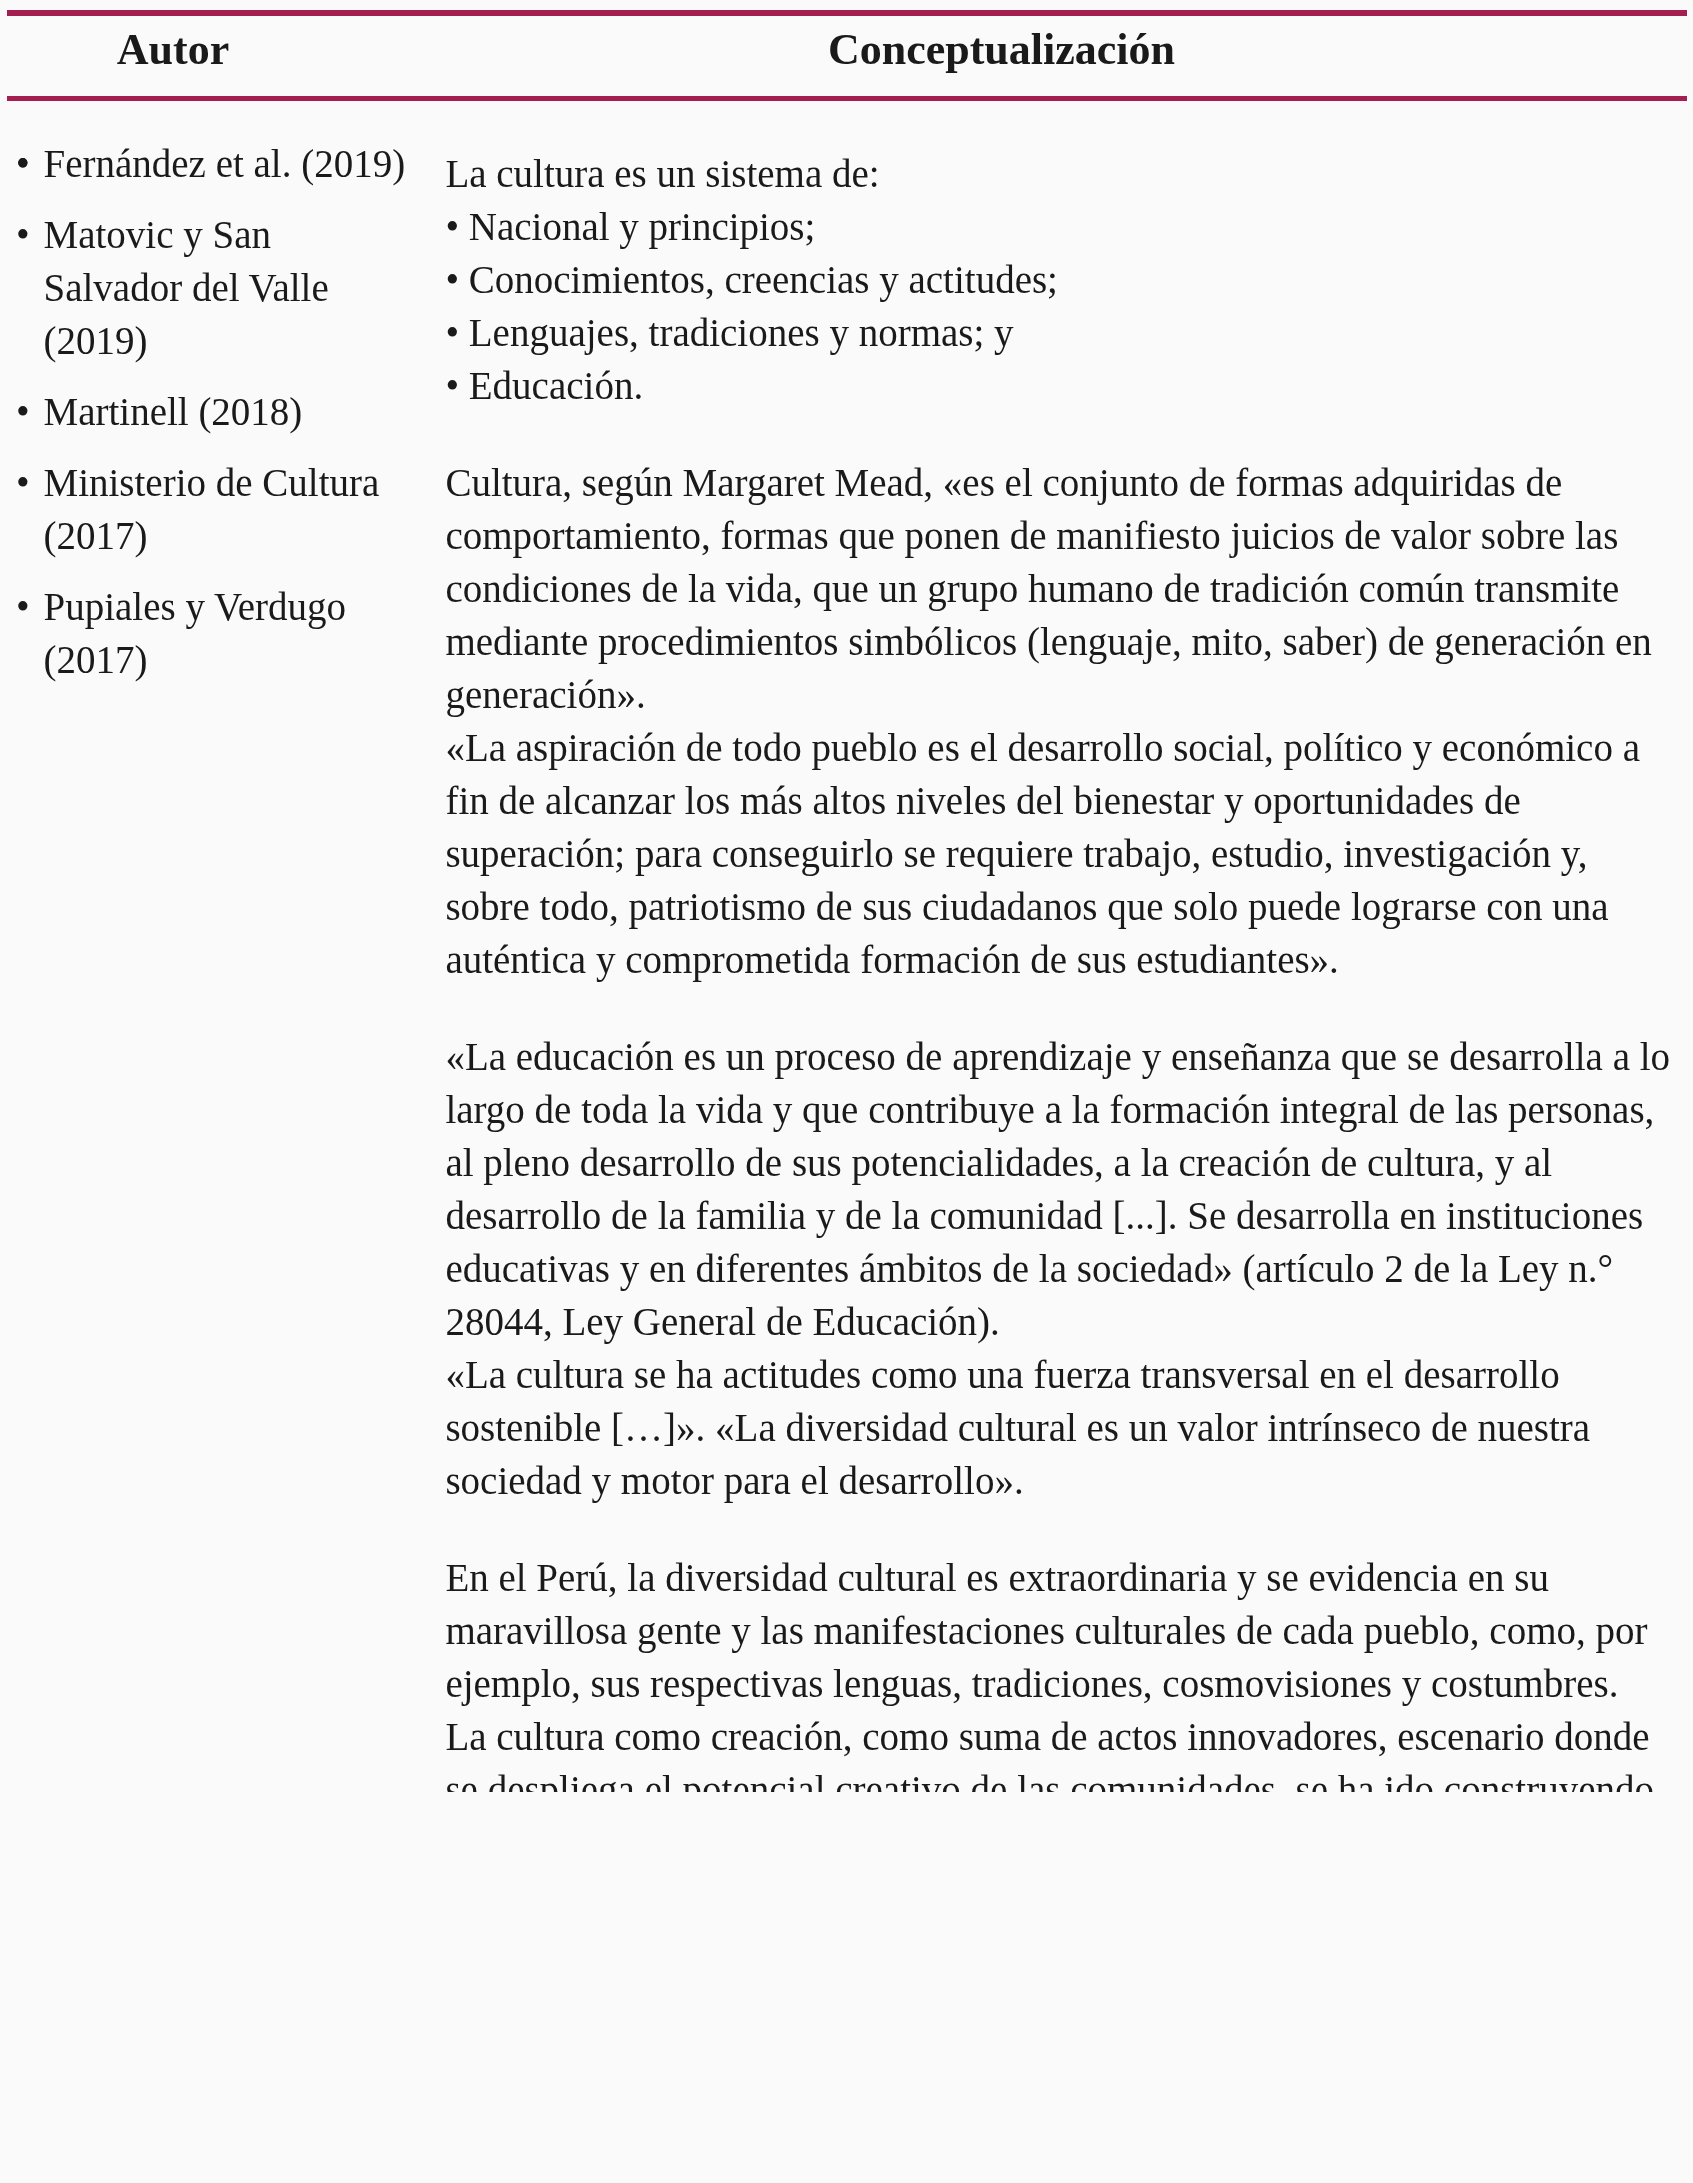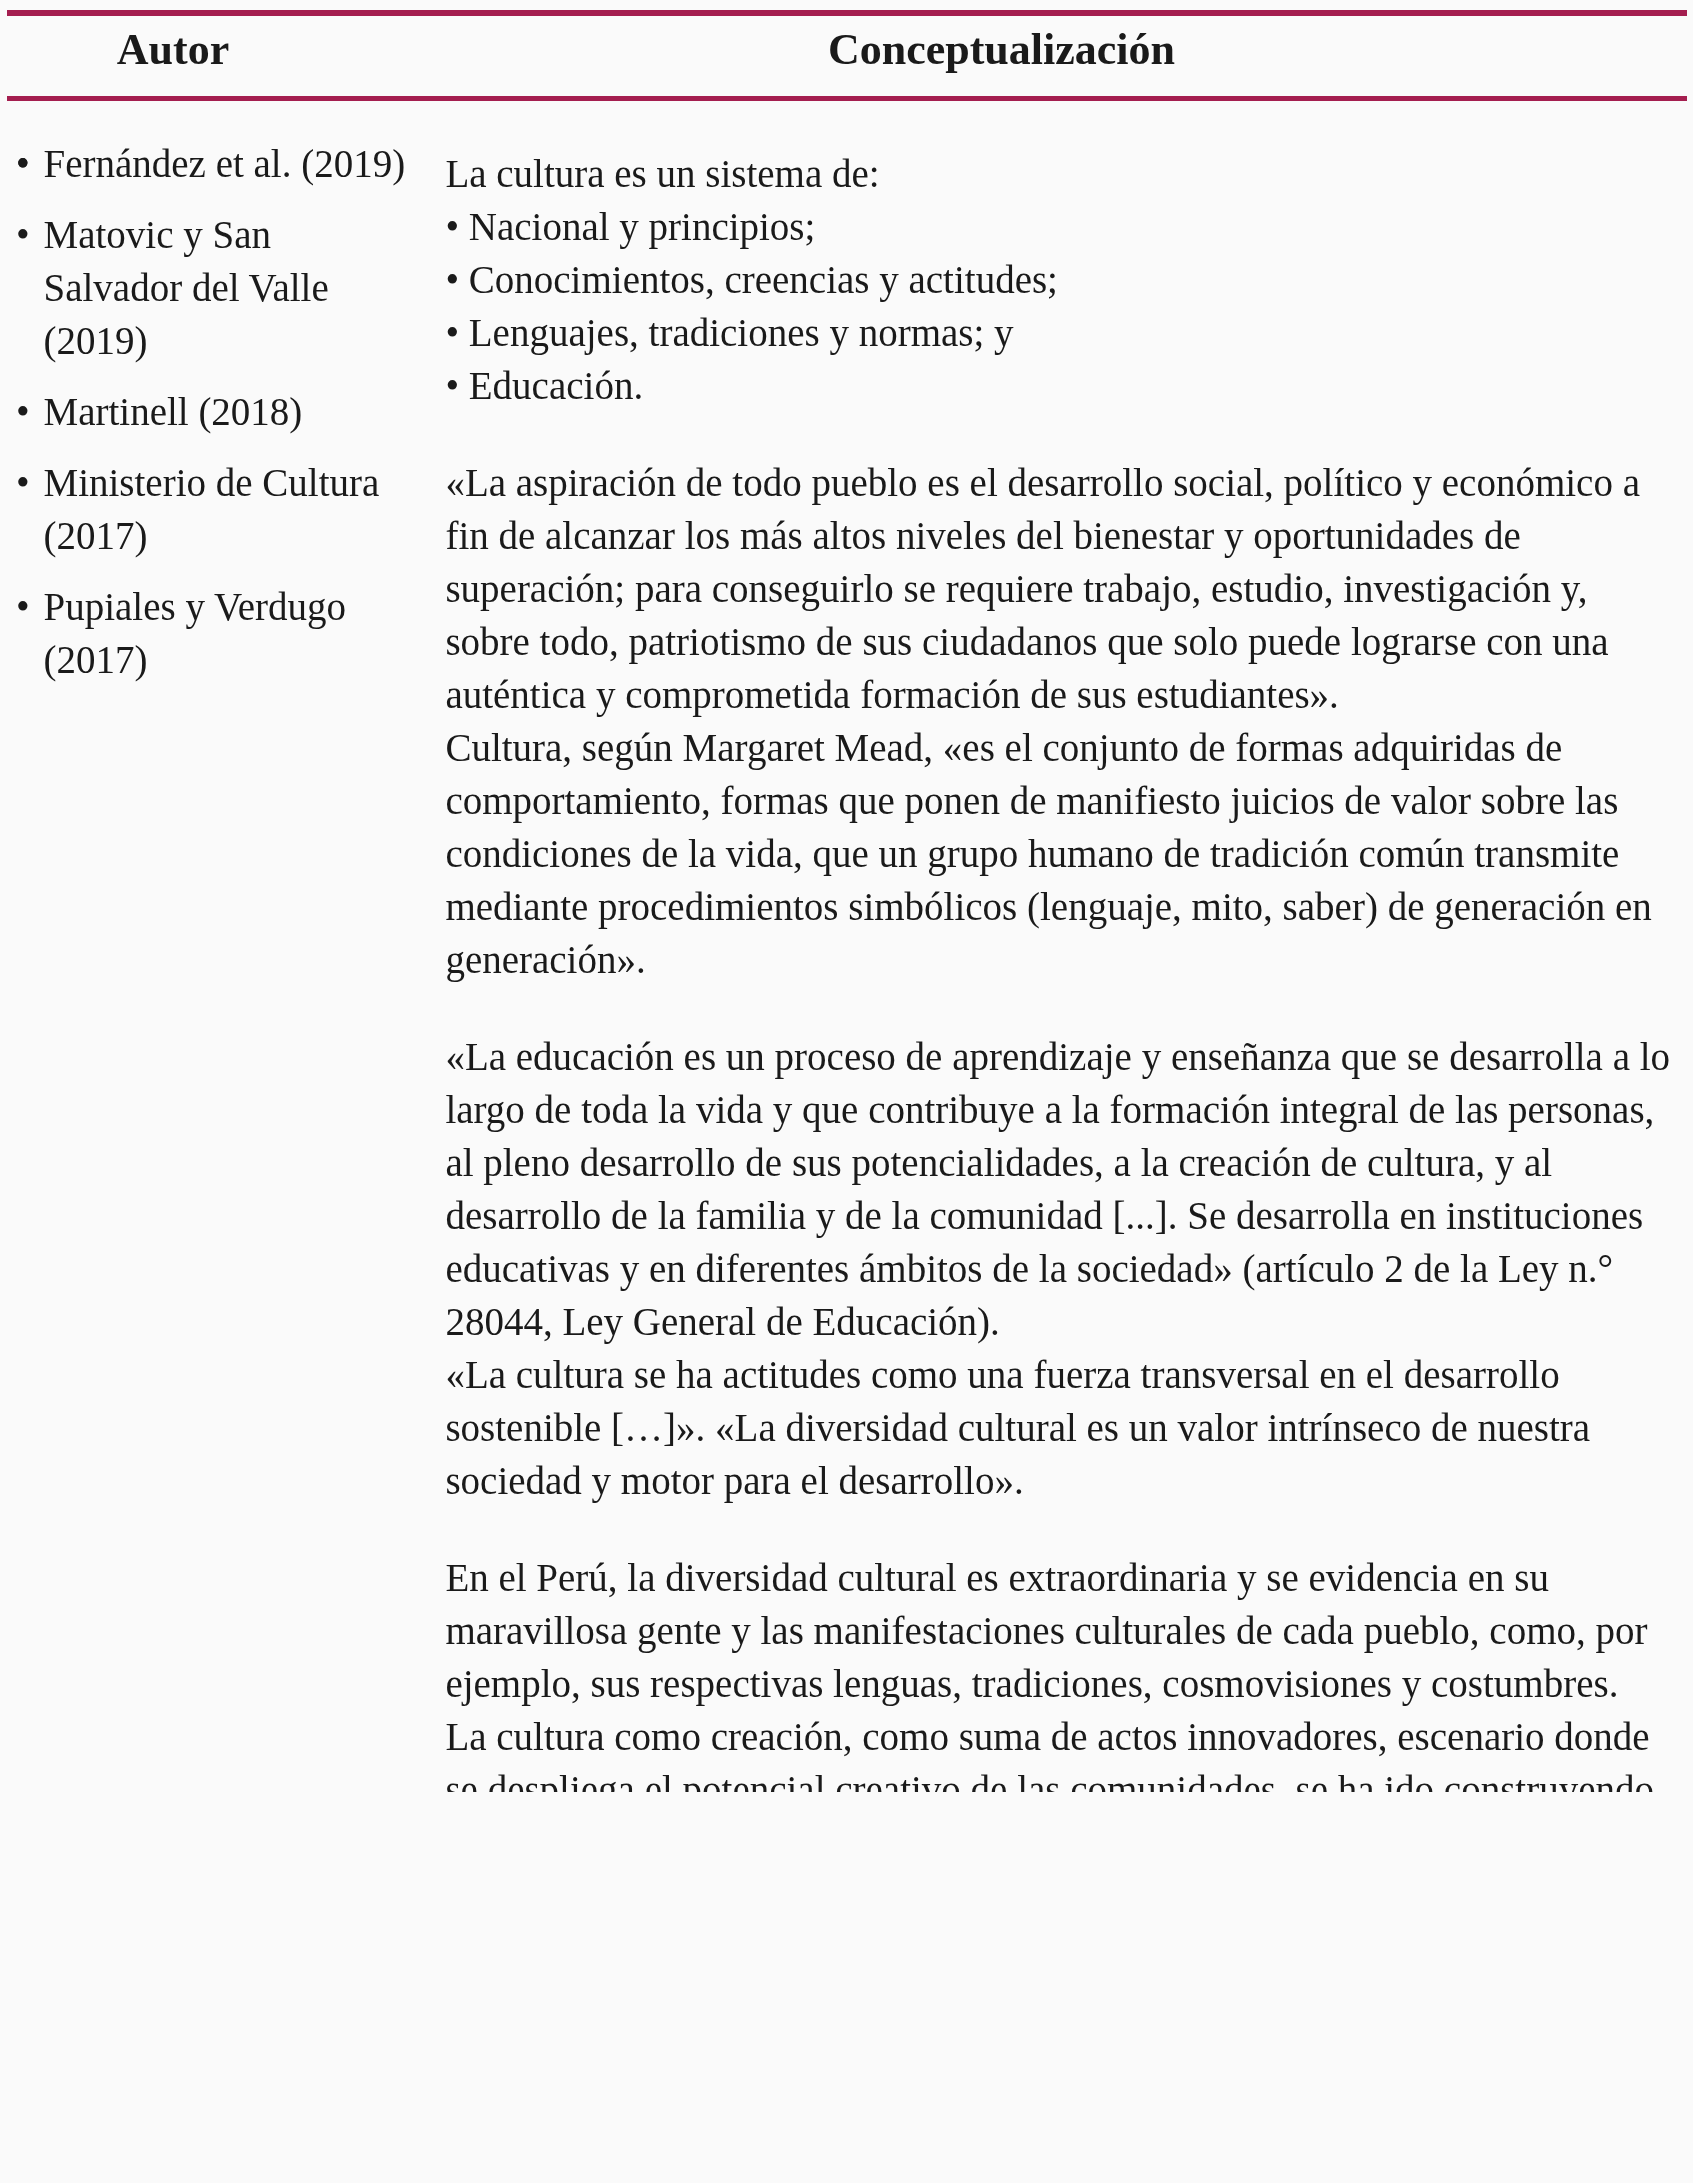--- a/index.html
+++ b/index.html
@@ -103,22 +103,22 @@
     </div>
     <div class="concept-col">
         <div class="concept-block">
           <div class="concept-line">La cultura es un sistema de:</div>
           <div class="concept-line bullet-line"><span class="bullet-inline">•</span> <span class="bullet-text">Nacional y principios;</span></div>
           <div class="concept-line bullet-line"><span class="bullet-inline">•</span> <span class="bullet-text">Conocimientos, creencias y actitudes;</span></div>
           <div class="concept-line bullet-line"><span class="bullet-inline">•</span> <span class="bullet-text">Lenguajes, tradiciones y normas; y</span></div>
           <div class="concept-line bullet-line"><span class="bullet-inline">•</span> <span class="bullet-text">Educación.</span></div>
         </div>
         <div class="concept-block">
+          <p class="concept-paragraph">Cultura, según Margaret Mead, «es el conjunto de formas adquiridas de comportamiento, formas que ponen de manifiesto juicios de valor sobre las condiciones de la vida, que un grupo humano de tradición común transmite mediante procedimientos simbólicos (lenguaje, mito, saber) de generación en generación».</p>
           <p class="concept-paragraph">«La aspiración de todo pueblo es el desarrollo social, político y económico a fin de alcanzar los más altos niveles del bienestar y oportunidades de superación; para conseguirlo se requiere trabajo, estudio, investigación y, sobre todo, patriotismo de sus ciudadanos que solo puede lograrse con una auténtica y comprometida formación de sus estudiantes».</p>
-          <p class="concept-paragraph">Cultura, según Margaret Mead, «es el conjunto de formas adquiridas de comportamiento, formas que ponen de manifiesto juicios de valor sobre las condiciones de la vida, que un grupo humano de tradición común transmite mediante procedimientos simbólicos (lenguaje, mito, saber) de generación en generación».</p>
         </div>
         <div class="concept-block">
           <p class="concept-paragraph">«La educación es un proceso de aprendizaje y enseñanza que se desarrolla a lo largo de toda la vida y que contribuye a la formación integral de las personas, al pleno desarrollo de sus potencialidades, a la creación de cultura, y al desarrollo de la familia y de la comunidad [...]. Se desarrolla en instituciones educativas y en diferentes ámbitos de la sociedad» (artículo 2 de la Ley n.° 28044, Ley General de Educación).</p>
           <p class="concept-paragraph">«La cultura se ha actitudes como una fuerza transversal en el desarrollo sostenible […]». «La diversidad cultural es un valor intrínseco de nuestra sociedad y motor para el desarrollo».</p>
         </div>
         <div class="concept-block">
           <p class="concept-paragraph">En el Perú, la diversidad cultural es extraordinaria y se evidencia en su maravillosa gente y las manifestaciones culturales de cada pueblo, como, por ejemplo, sus respectivas lenguas, tradiciones, cosmovisiones y costumbres.</p>
           <p class="concept-paragraph">La cultura como creación, como suma de actos innovadores, escenario donde se despliega el potencial creativo de las comunidades, se ha ido construyendo a sí misma, movida por ideales de progreso, paz y bienestar. Esta creatividad colectiva es, pues, un motor de desarrollo cultural porque permite el cambio, la emergencia de lo nuevo y la adaptación de nuevas circunstancias.</p>
         </div>
       </div>

